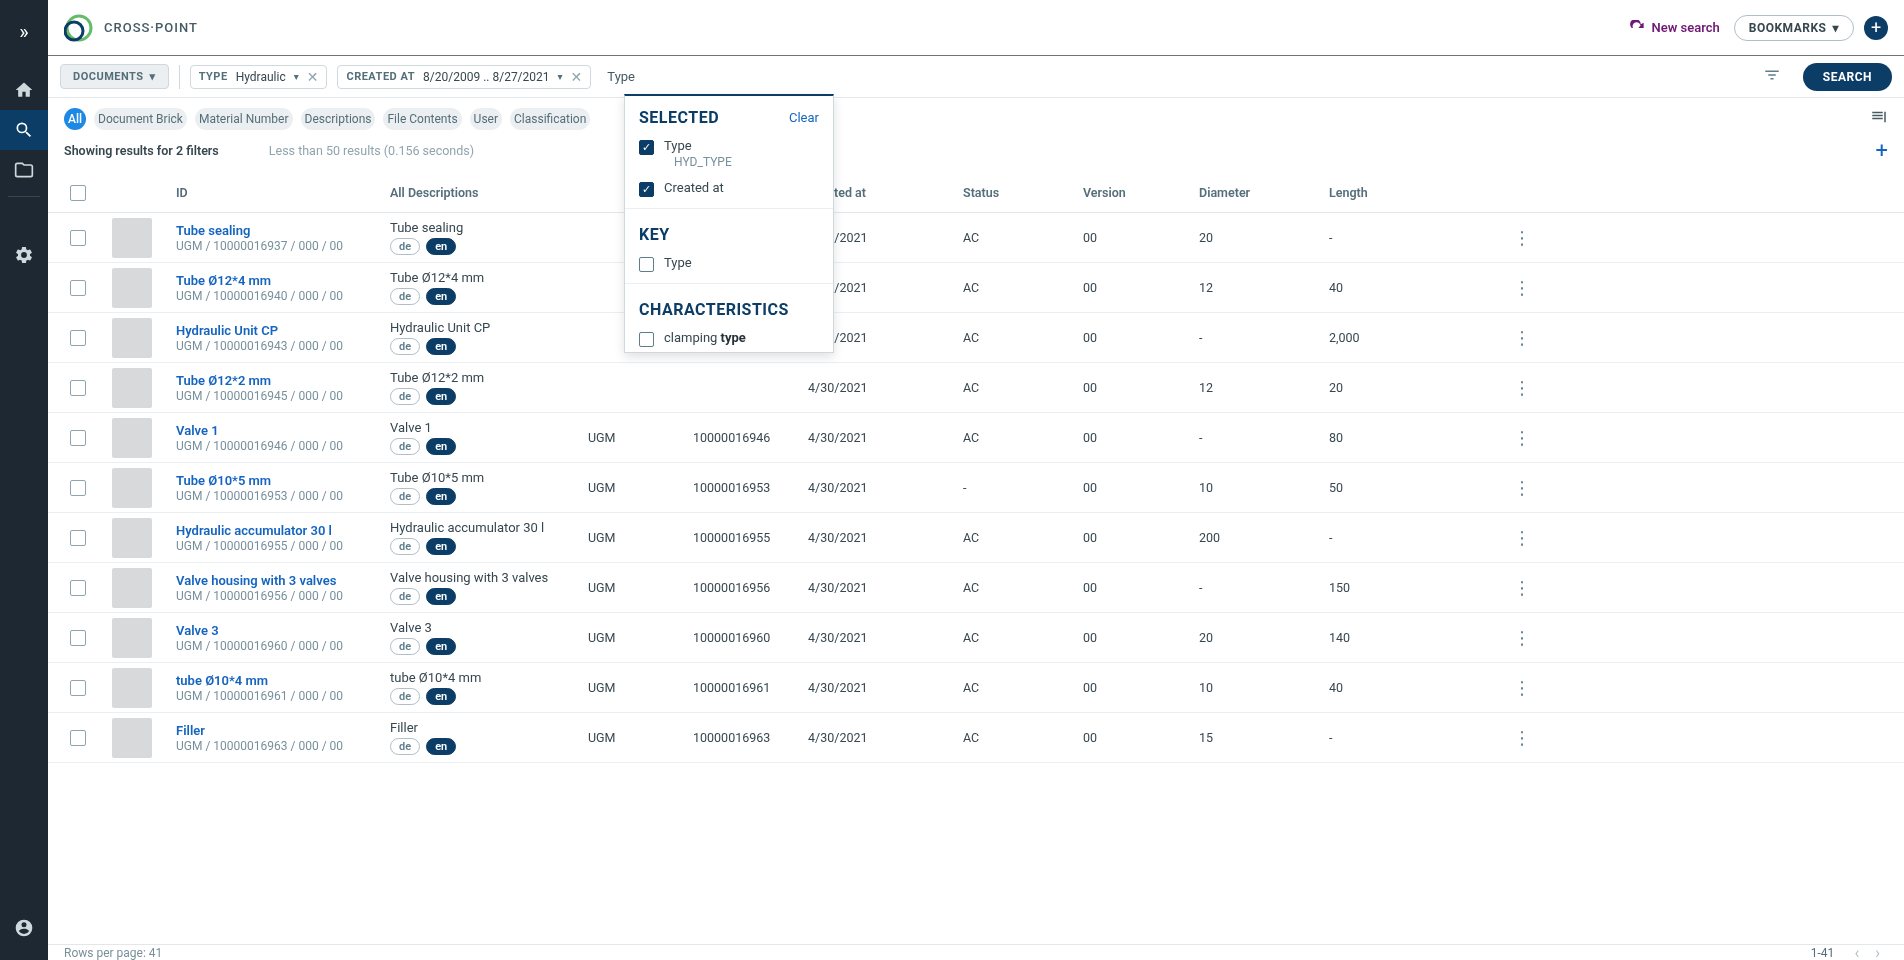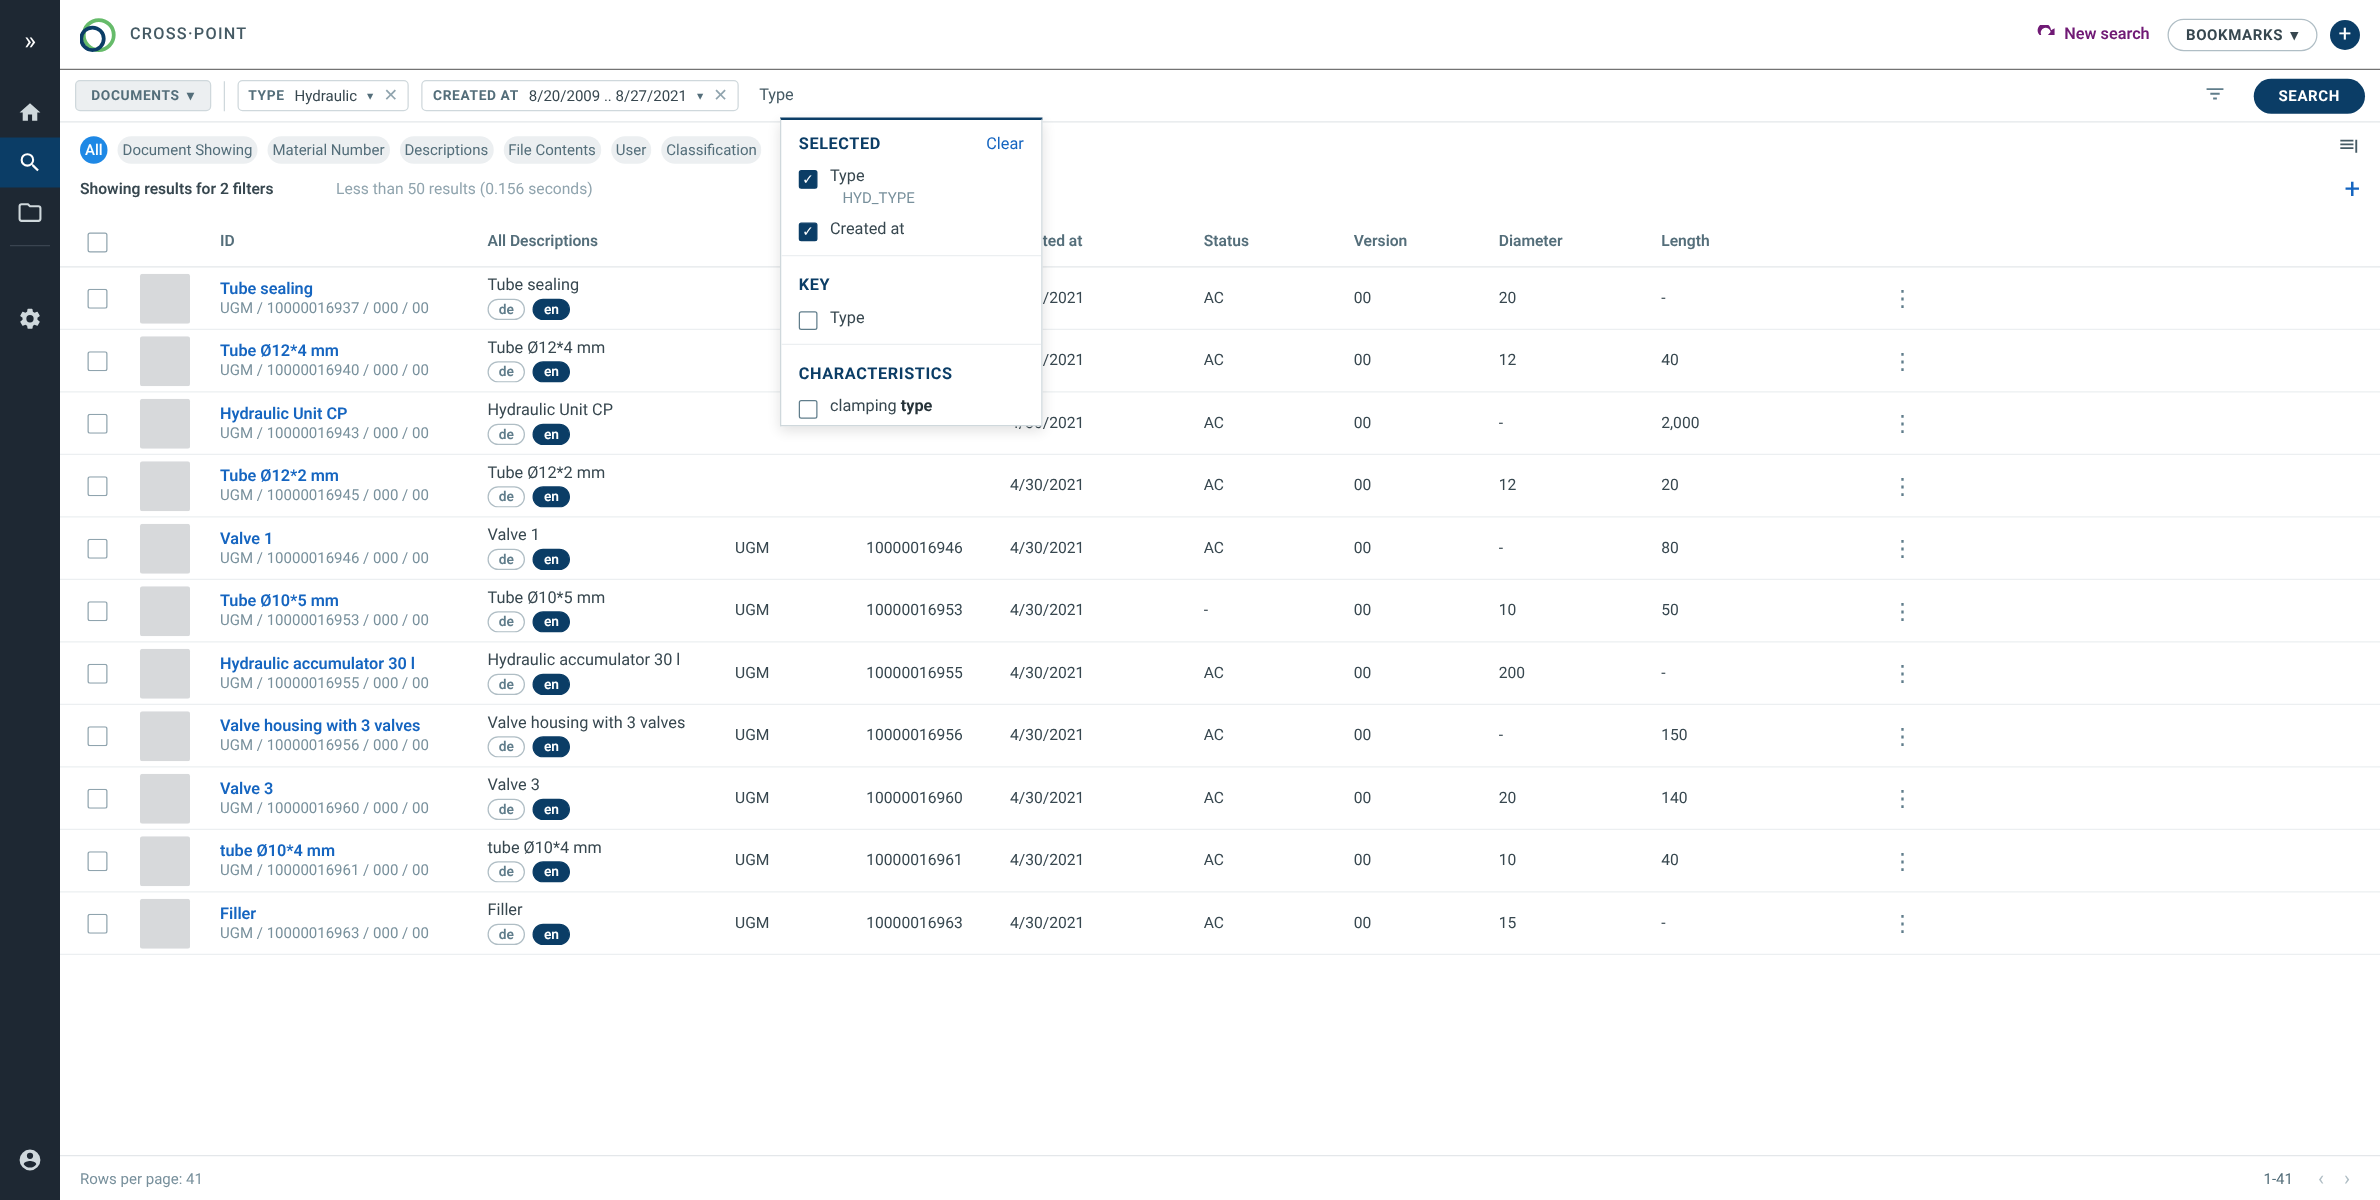--- a/index.html
+++ b/index.html
@@ -40,21 +40,21 @@
 .filter-chip .chip-caret { font-size: 10px; }
 .filter-chip .chip-x { color: #90a4ae; cursor: pointer; font-size: 14px; }
 .search-input { flex: 1; border: none; font-size: 13px; color: #455a64; outline: none; padding: 4px 6px; }
 .filter-icon { color: #607d8b; cursor: pointer; padding: 6px; }
 .filter-icon svg { width: 18px; height: 18px; fill: currentColor; }
 .search-btn { background: #0b3d66; color: #fff; border: none; border-radius: 16px; padding: 7px 20px; font-size: 12px; font-weight: 700; letter-spacing: 0.5px; cursor: pointer; margin-left: 6px; }
 
 
 .dropdown { position: absolute; top: 38px; left: 576px; width: 210px; background: #fff; border: 1px solid #cfd8dc; border-top: 2px solid #0b3d66; box-shadow: 0 4px 10px rgba(0,0,0,0.12); z-index: 100; font-size: 12px; max-height: 316px; overflow-y: auto; }
 .dropdown-section-header { display: flex; justify-content: space-between; align-items: center; padding: 12px 14px 6px 14px; }
-.dropdown-section-title { font-size: 13px; font-weight: 700; letter-spacing: 0.5px; color: #0b3d66; }
+.dropdown-section-title { font-size: 16px; font-weight: 700; letter-spacing: 0.5px; color: #0b3d66; }
 .dropdown-section-header.sub { padding-top: 10px; }
 .clear-link { color: #1565c0; font-size: 13px; cursor: pointer; }
 .dropdown-item { display: flex; align-items: flex-start; gap: 10px; padding: 5px 14px; cursor: pointer; }
 .dropdown-item .cbx { width: 15px; height: 15px; border: 1.5px solid #607d8b; border-radius: 2px; flex-shrink: 0; margin-top: 2px; }
 .dropdown-item .cbx.checked { background: #0b3d66; border-color: #0b3d66; color: #fff; display: flex; align-items: center; justify-content: center; font-size: 11px; }
 .dropdown-item .item-body { display: flex; flex-direction: column; line-height: 1.3; }
 .dropdown-item .item-primary { color: #37474f; font-size: 13px; }
 .dropdown-item .item-secondary { color: #78909c; font-size: 12px; margin-left: 10px; }
 .dropdown-item .item-primary b { font-weight: 700; color: #263238; }
 .dropdown hr { border: none; border-top: 1px solid #eceff1; margin: 6px 0; }
@@ -88,21 +88,21 @@
 .row .id-cell .title-link { color: #1565c0; font-weight: 600; font-size: 13px; cursor: pointer; display: block; }
 .row .id-cell .sub { color: #78909c; font-size: 12px; }
 .row .desc-cell .desc-title { color: #37474f; font-size: 13px; display: block; }
 .row .desc-cell .langs { display: flex; gap: 6px; margin-top: 3px; }
 .row .lang-pill { border-radius: 10px; padding: 1px 8px; font-size: 11px; font-weight: 600; cursor: pointer; }
 .row .lang-de { border: 1px solid #b0bec5; color: #607d8b; background: #fff; }
 .row .lang-en { background: #0b3d66; color: #fff; border: 1px solid #0b3d66; }
 .row .more { color: #607d8b; cursor: pointer; font-size: 18px; text-align: center; }
 
 
-.footer { height: 36px; border-top: 1px solid #e4e7ea; display: flex; align-items: center; padding: 0 16px; font-size: 12px; color: #78909c; }
+.footer { height: 16px; border-top: 1px solid #e4e7ea; display: flex; align-items: center; padding: 0 16px; font-size: 12px; color: #78909c; }
 .footer .footer-spacer { flex: 1; }
 .footer .nav-arrow { color: #b0bec5; padding: 0 8px; cursor: pointer; font-size: 16px; }
 .footer .page-range { color: #546e7a; margin: 0 12px; }
 </style>
 </head>
 <body>
 
 <div class="container">
 
   <div class="nav-rail">
@@ -228,21 +228,21 @@
               <div class="item-body">
                 <span class="item-primary">clamping <b>type</b></span>
               </div>
             </div>
           </div>
       </div>
     </div>
 
     <div class="chips-row">
       <span class="chip all-chip">All</span>
-      <span id="chips-container" style="display: contents;"><span class="chip">Document Showing</span><span class="chip">Material Number</span><span class="chip">Descriptions</span><span class="chip">File Contents</span><span class="chip">User</span><span class="chip">Classification</span></span>
+      <span id="chips-container" style="display: contents;"><span class="chip">Document Brick</span><span class="chip">Material Number</span><span class="chip">Descriptions</span><span class="chip">File Contents</span><span class="chip">User</span><span class="chip">Classification</span></span>
       <div class="chips-spacer"></div>
       <span class="side-toggle">
         <svg width="18" height="18" viewBox="0 0 24 24" fill="currentColor">
             <path d="M3 5h14v2H3zm0 4h14v2H3zm0 4h14v2H3zM19 5h2v14h-2z"></path>
           </svg>
       </span>
     </div>
 
     <div class="summary-row">
       <span class="bold">Showing results for 2 filters</span>

